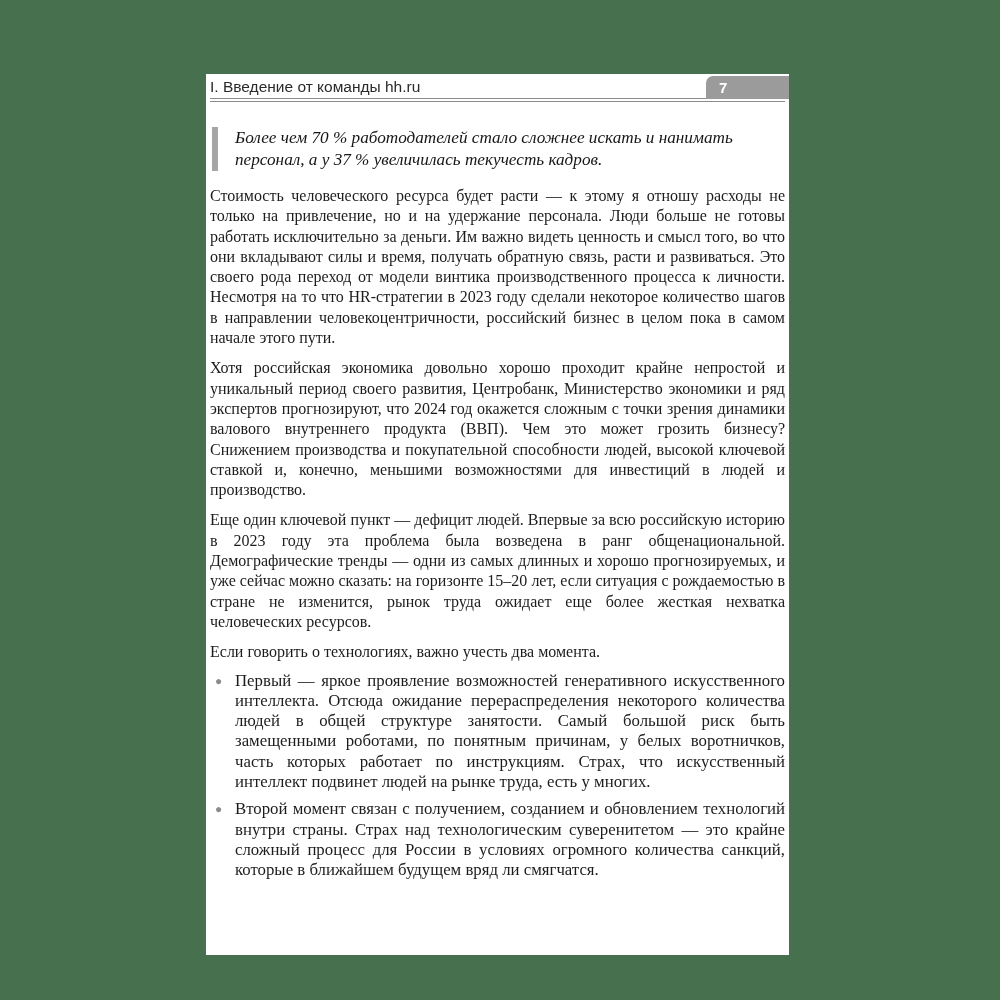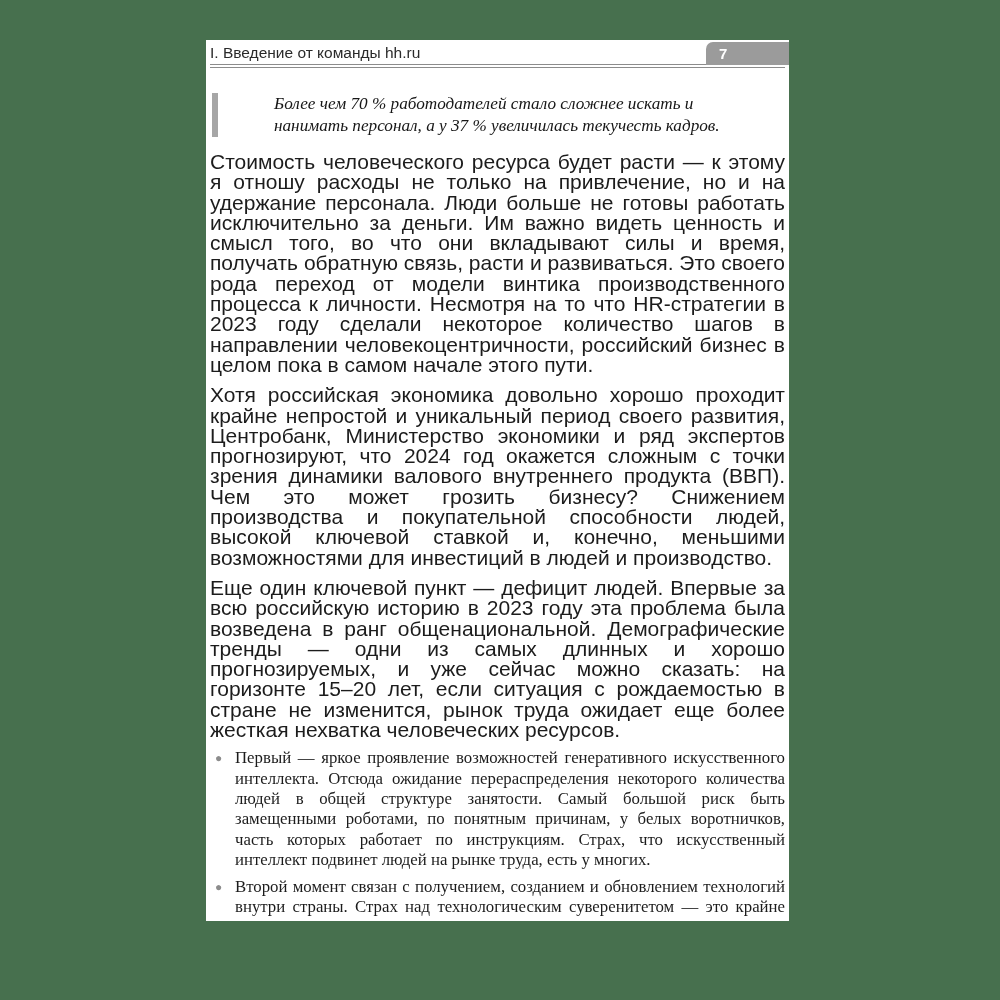--- a/index.html
+++ b/index.html
@@ -6,21 +6,21 @@
   .canvas {
     position: relative;
     width: 1000px;
     height: 1000px;
     background: #47704E;
     overflow: hidden;
   }
   .page {
     position: absolute;
     left: 206px;
-    top: 40px;
+    top: 74px;
     width: 583px;
     height: 881px;
     background: #ffffff;
     box-sizing: border-box;
     padding: 3px 4px 0 4px;
     color: #1c1c1c;
     overflow: hidden;
   }
   .header {
     position: relative;
@@ -60,25 +60,24 @@
     margin-left: 2px;
   }
   .quote-text {
     font-family: "Liberation Serif", serif;
     font-style: italic;
     font-size: 17.2px;
     line-height: 22px;
     padding-left: 17px;
     padding-right: 18px;
     color: #161616;
-    margin-left: 39px;
   }
   .body-copy p {
-    font-family: Liberation Sans, sans-serif;
-    font-size: 21px;
+    font-family: Liberation Serif, serif;
+    font-size: 16px;
     line-height: 20.3px;
     text-align: justify;
     margin: 10px 0 0 0;
     hyphens: auto;
     -webkit-hyphens: auto;
   }
   .body-copy p.first { margin-top: 15px; }
   .bullet-list {
     list-style: none;
     margin: 8px 0 0 0;
@@ -119,20 +118,21 @@
 
     <div class="quote">
       <div class="quote-bar"></div>
       <div class="quote-text">Более чем 70 % работодателей стало сложнее искать и нанимать персонал, а у 37 % увеличилась текучесть кадров.</div>
     </div>
 
     <div class="body-copy">
       <p class="first">Стоимость человеческого ресурса будет расти — к этому я отношу расходы не только на привлечение, но и на удержание персонала. Люди больше не готовы работать исключительно за деньги. Им важно видеть ценность и смысл того, во что они вкладывают силы и время, получать обратную связь, расти и развиваться. Это своего рода переход от модели винтика производственного процесса к личности. Несмотря на то что HR-стратегии в 2023 году сделали некоторое количество шагов в направлении человекоцентричности, российский бизнес в целом пока в самом начале этого пути.</p>
       <p>Хотя российская экономика довольно хорошо проходит крайне непростой и уникальный период своего развития, Центробанк, Министерство экономики и ряд экспертов прогнозируют, что 2024 год окажется сложным с точки зрения динамики валового внутреннего продукта (ВВП). Чем это может грозить бизнесу? Снижением производства и покупательной способности людей, высокой ключевой ставкой и, конечно, меньшими возможностями для инвестиций в людей и производство.</p>
       <p>Еще один ключевой пункт — дефицит людей. Впервые за всю российскую историю в 2023 году эта проблема была возведена в ранг общенациональной. Демографические тренды — одни из самых длинных и хорошо прогнозируемых, и уже сейчас можно сказать: на горизонте 15–20 лет, если ситуация с рождаемостью в стране не изменится, рынок труда ожидает еще более жесткая нехватка человеческих ресурсов.</p>
+      <p>Если говорить о технологиях, важно учесть два момента.</p>
     </div>
 
     <ul class="bullet-list">
       <li>
         <span class="bullet-glyph">●</span>
         <span>Первый — яркое проявление возможностей генеративного искусственного интеллекта. Отсюда ожидание перераспределения некоторого количества людей в общей структуре занятости. Самый большой риск быть замещенными роботами, по понятным причинам, у белых воротничков, часть которых работает по инструкциям. Страх, что искусственный интеллект подвинет людей на рынке труда, есть у многих.</span>
       </li>
       <li>
         <span class="bullet-glyph">●</span>
         <span>Второй момент связан с получением, созданием и обновлением технологий внутри страны. Страх над технологическим суверенитетом — это крайне сложный процесс для России в условиях огромного количества санкций, которые в ближайшем будущем вряд ли смягчатся.</span>

